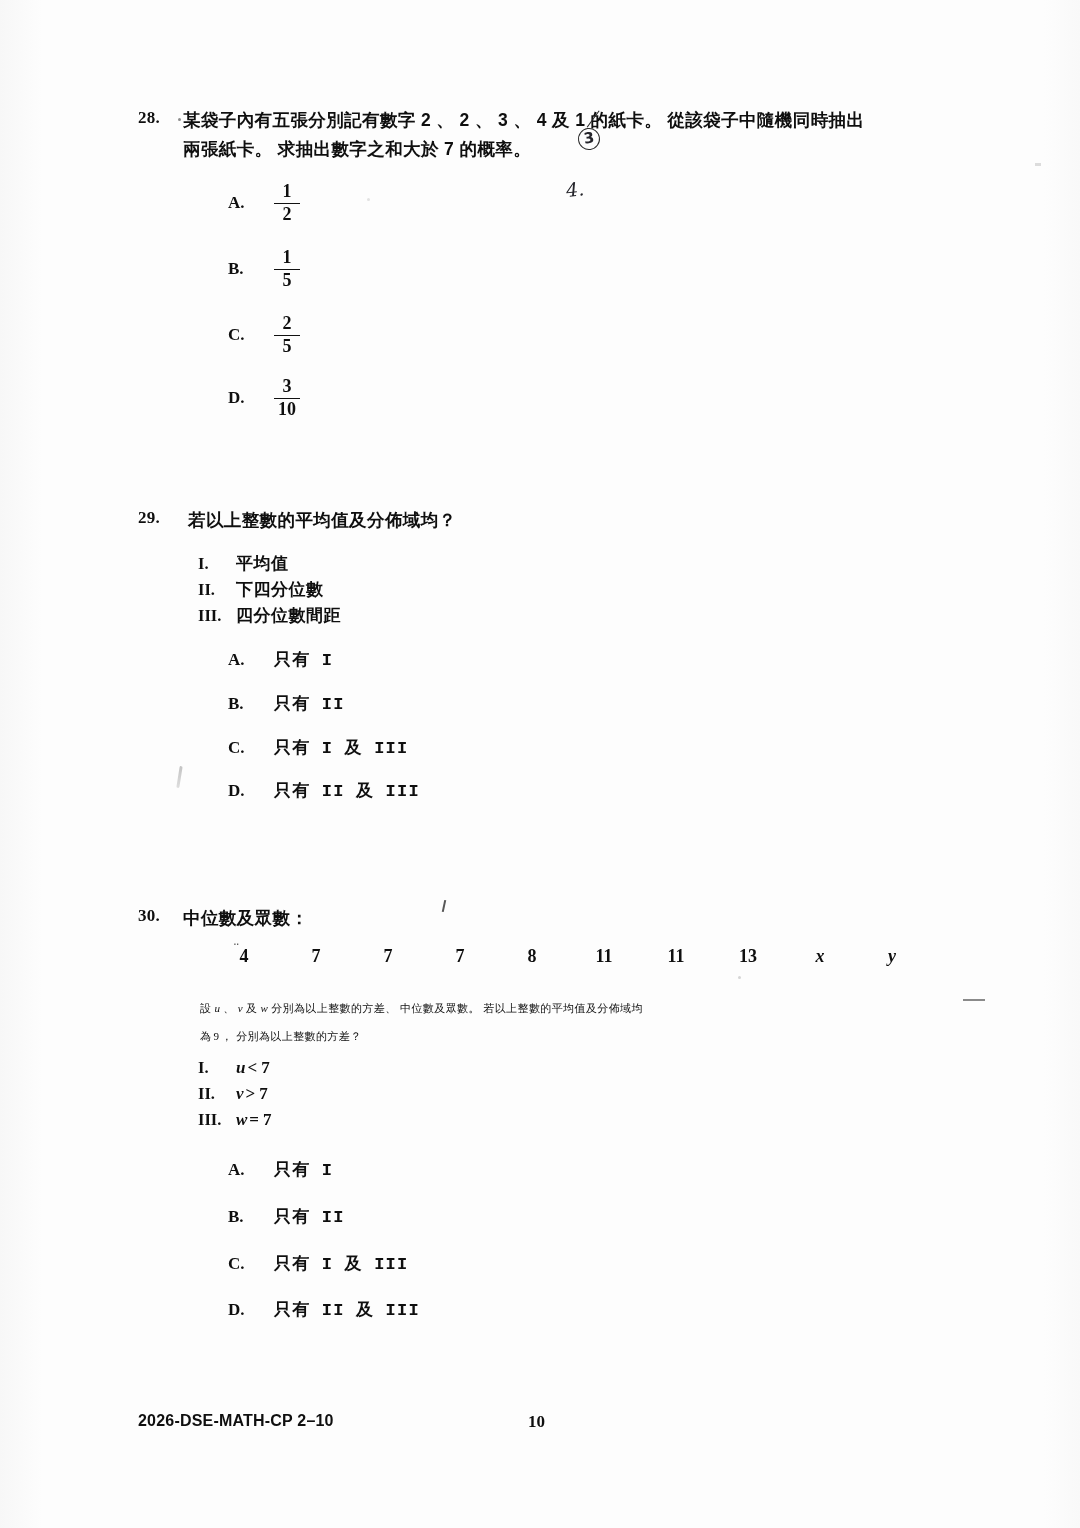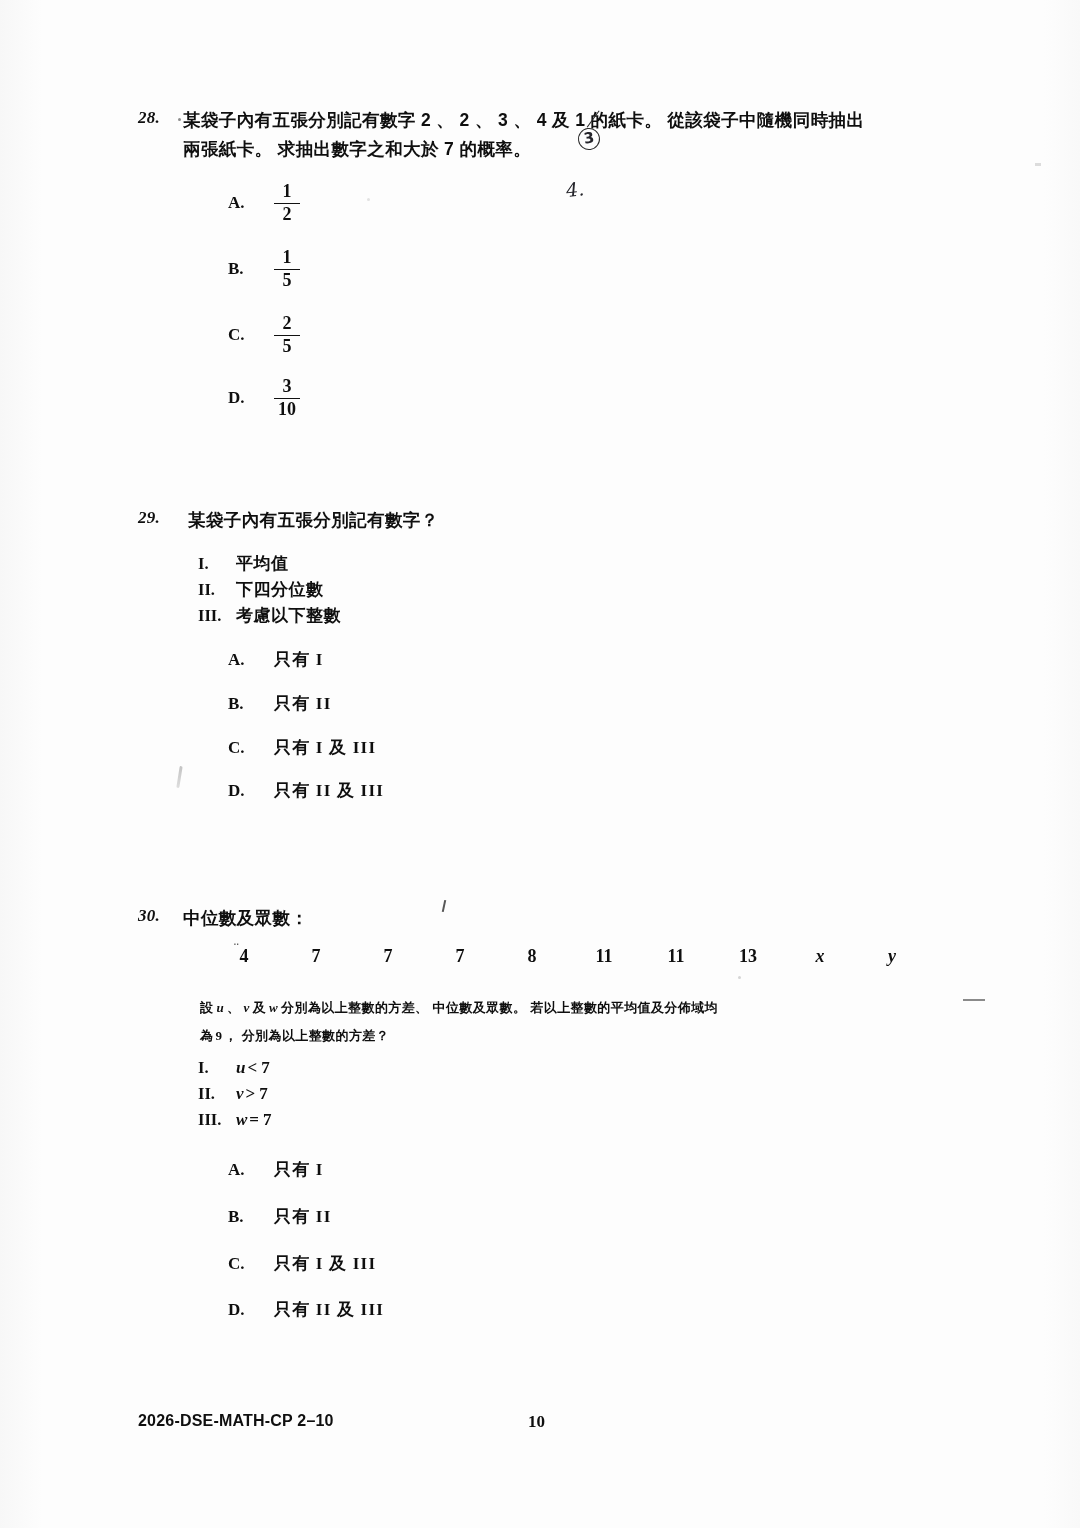--- a/index.html
+++ b/index.html
@@ -28,21 +28,20 @@
     pointer-events: none;
   }
 
   .q-block { position: absolute; }
 
   .q-num {
     position: absolute;
     font-weight: bold;
     font-size: 17px;
     letter-spacing: .2px;
-    font-style: italic;
   }
 
   .q-stem {
     position: absolute;
     font-size: 17.5px;
     line-height: 30px;
     font-family: "Liberation Sans", "DejaVu Sans", sans-serif;
     font-weight: bold;
     letter-spacing: .4px;
     white-space: nowrap;
@@ -113,21 +112,21 @@
   .roman-text.math .op { font-style: normal; padding: 0 2px; }
 
   
   .opt-row {
     position: absolute;
     display: flex;
     align-items: baseline;
     white-space: nowrap;
   }
   .opt-text {
-    font-family: Liberation Serif, serif;
+    font-family: Liberation Mono, monospace;
     font-weight: bold;
     font-size: 17px;
     letter-spacing: 1.2px;
   }
 
   
   .seq {
     position: absolute;
     display: flex;
     font-family: "Liberation Serif", "DejaVu Serif", serif;
@@ -137,22 +136,22 @@
   .seq .cell {
     width: 72px;
     text-align: center;
     flex: none;
   }
   .seq .cell.var { font-style: italic; }
 
   .para {
     position: absolute;
     font-family: "Liberation Sans", "DejaVu Sans", sans-serif;
-    font-weight: bold;
-    font-size: 13px;
+    font-weight: normal;
+    font-size: 11px;
     line-height: 30px;
     letter-spacing: .4px;
     white-space: nowrap;
   }
   .para .v {
     font-family: "Liberation Serif", "DejaVu Serif", serif;
     font-style: italic;
     padding: 0 3px;
   }
   .para .n {
@@ -322,34 +321,34 @@
       <span class="frac">
         <span class="numr">3</span>
         <span class="den">10</span>
       </span>
     </div>
   </div>
 
   <div class="q-block">
     <div class="q-num" style="left:138px; top:508px;">29.</div>
 
-    <div class="q-stem" style="left:188px; top:505px;">某袋子內有五張分別記有數字？</div>
+    <div class="q-stem" style="left:188px; top:505px;">若以上整數的平均值及分佈域均？</div>
 
     <div class="roman-list" style="left:198px; top:552px;">
       <div class="roman-row">
         <span class="roman-label">I.</span>
         <span class="roman-text">平均值</span>
       </div>
       <div class="roman-row">
         <span class="roman-label">II.</span>
         <span class="roman-text">下四分位數</span>
       </div>
       <div class="roman-row">
         <span class="roman-label">III.</span>
-        <span class="roman-text">考慮以下整數</span>
+        <span class="roman-text">四分位數間距</span>
       </div>
     </div>
 
     <div class="opt-row" style="left:228px; top:648px;">
       <span class="opt-label">A.</span>
       <span class="opt-text">只有 I</span>
     </div>
     <div class="opt-row" style="left:228px; top:692px;">
       <span class="opt-label">B.</span>
       <span class="opt-text">只有 II</span>

